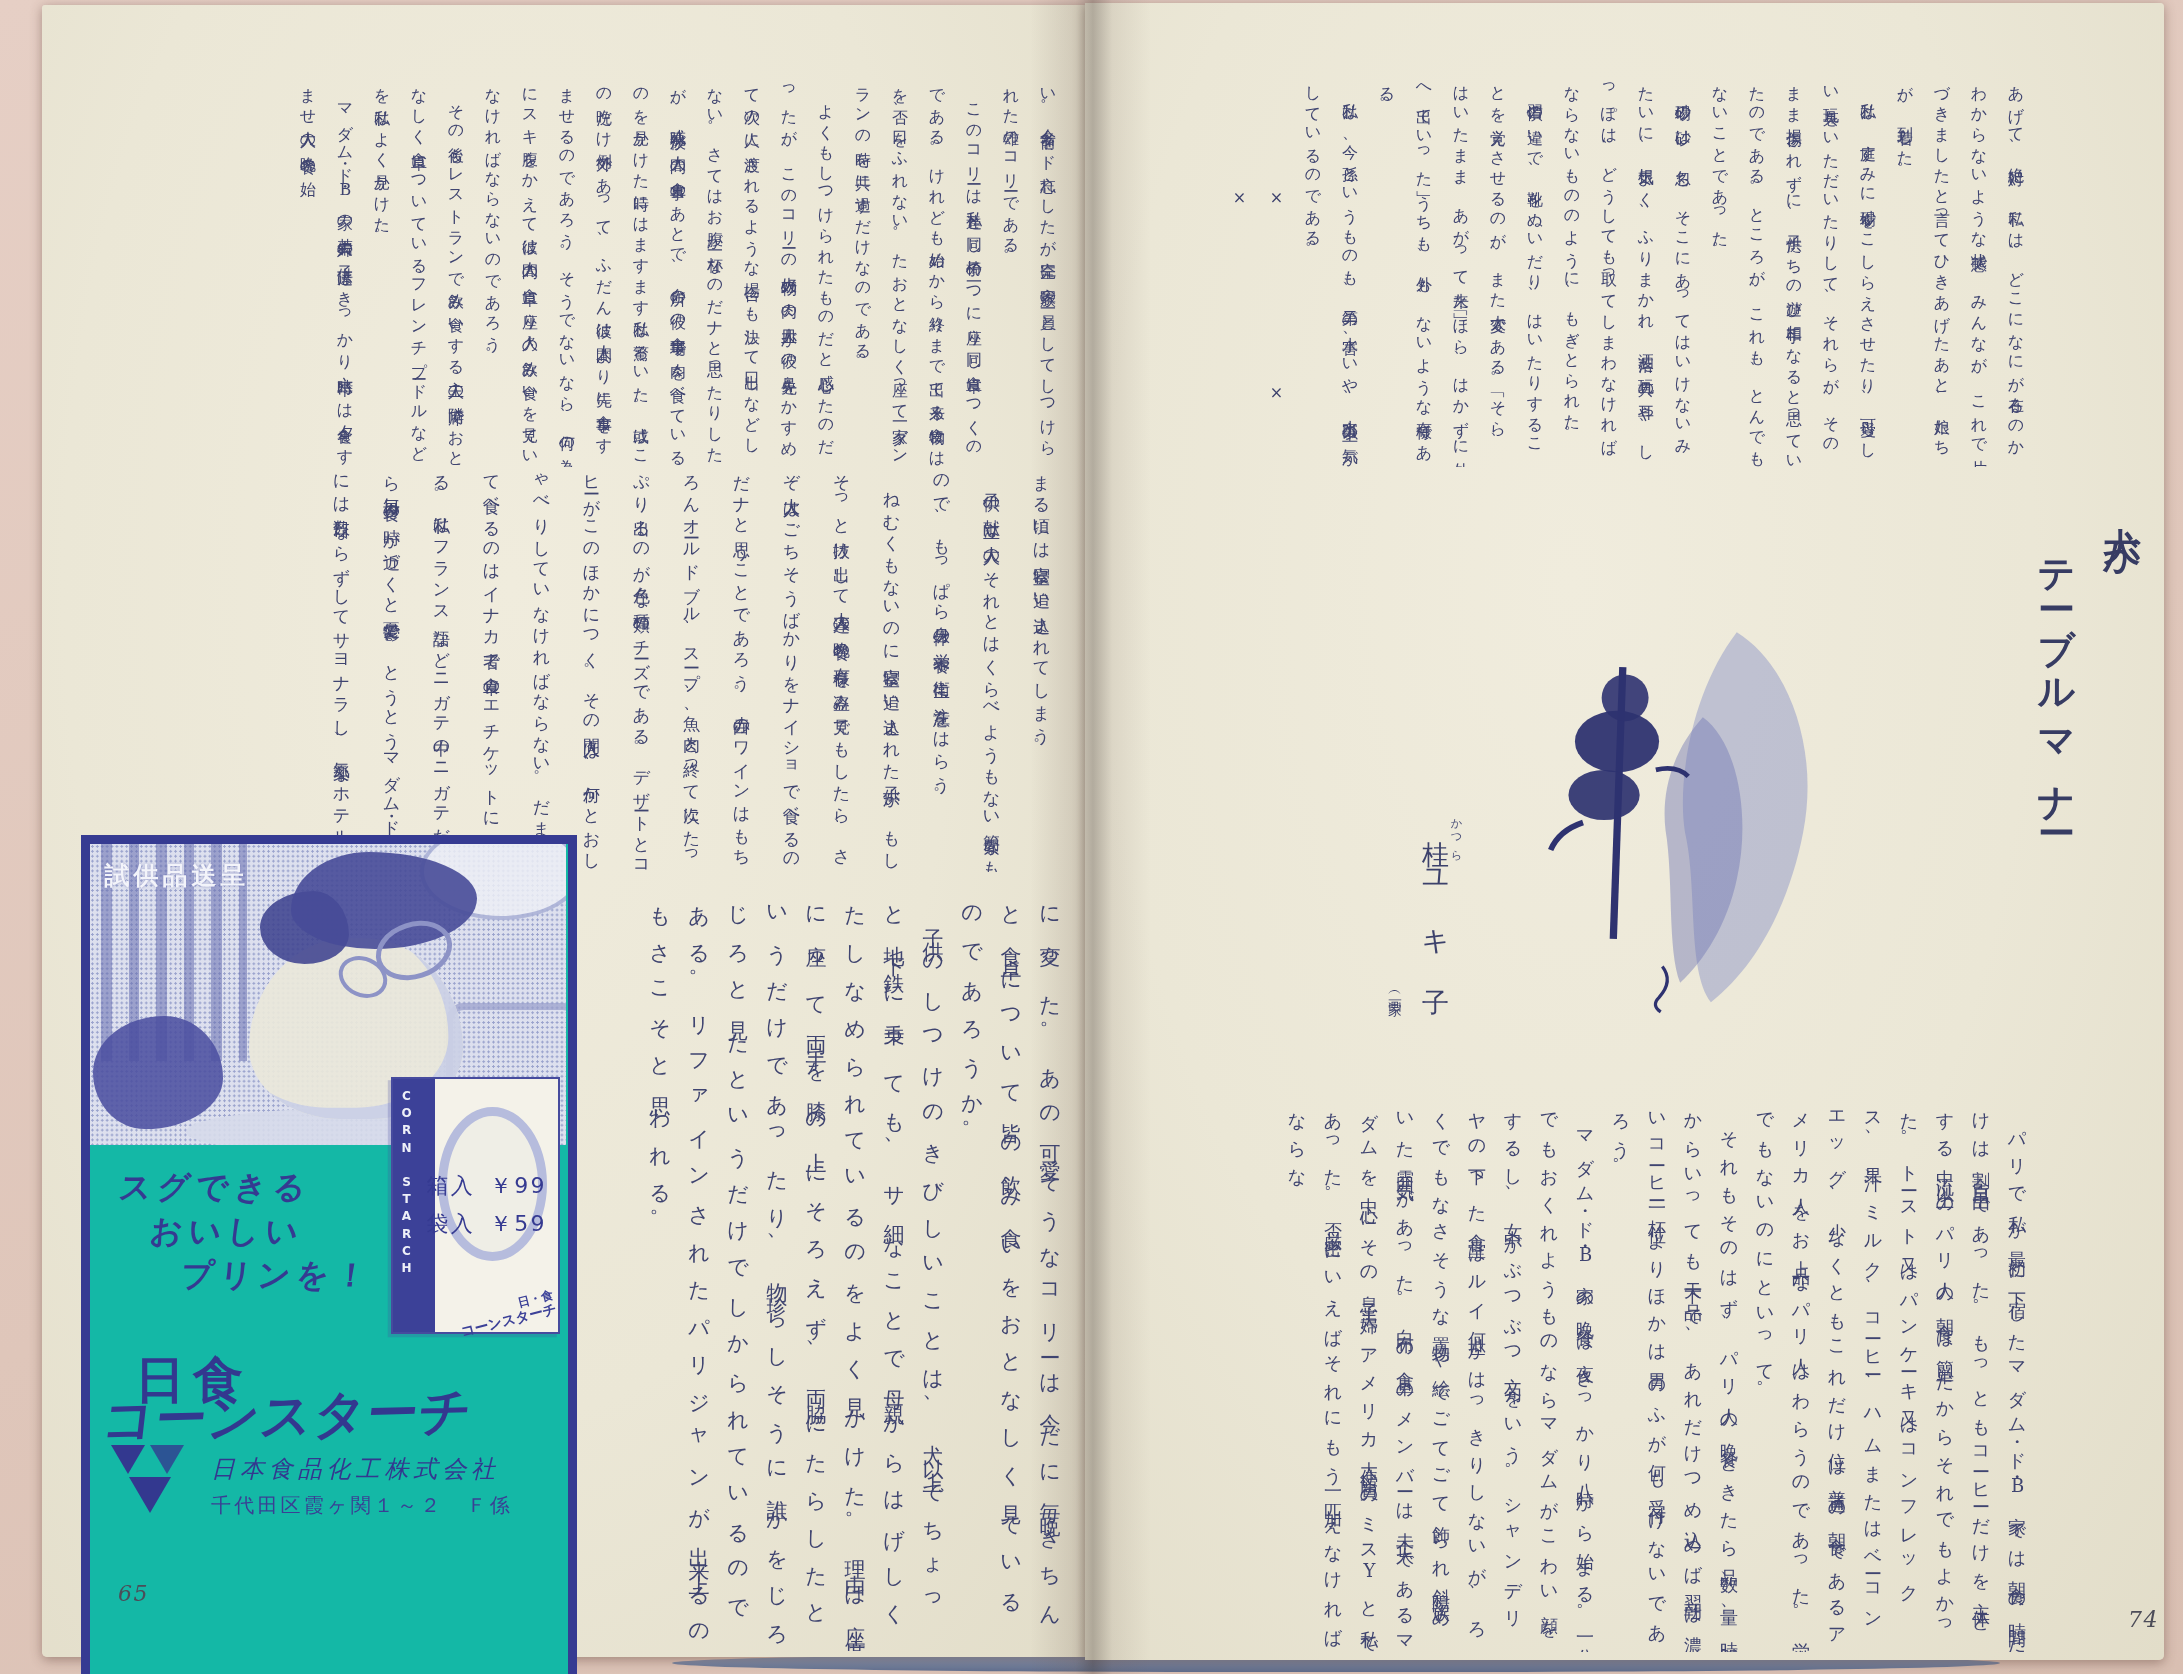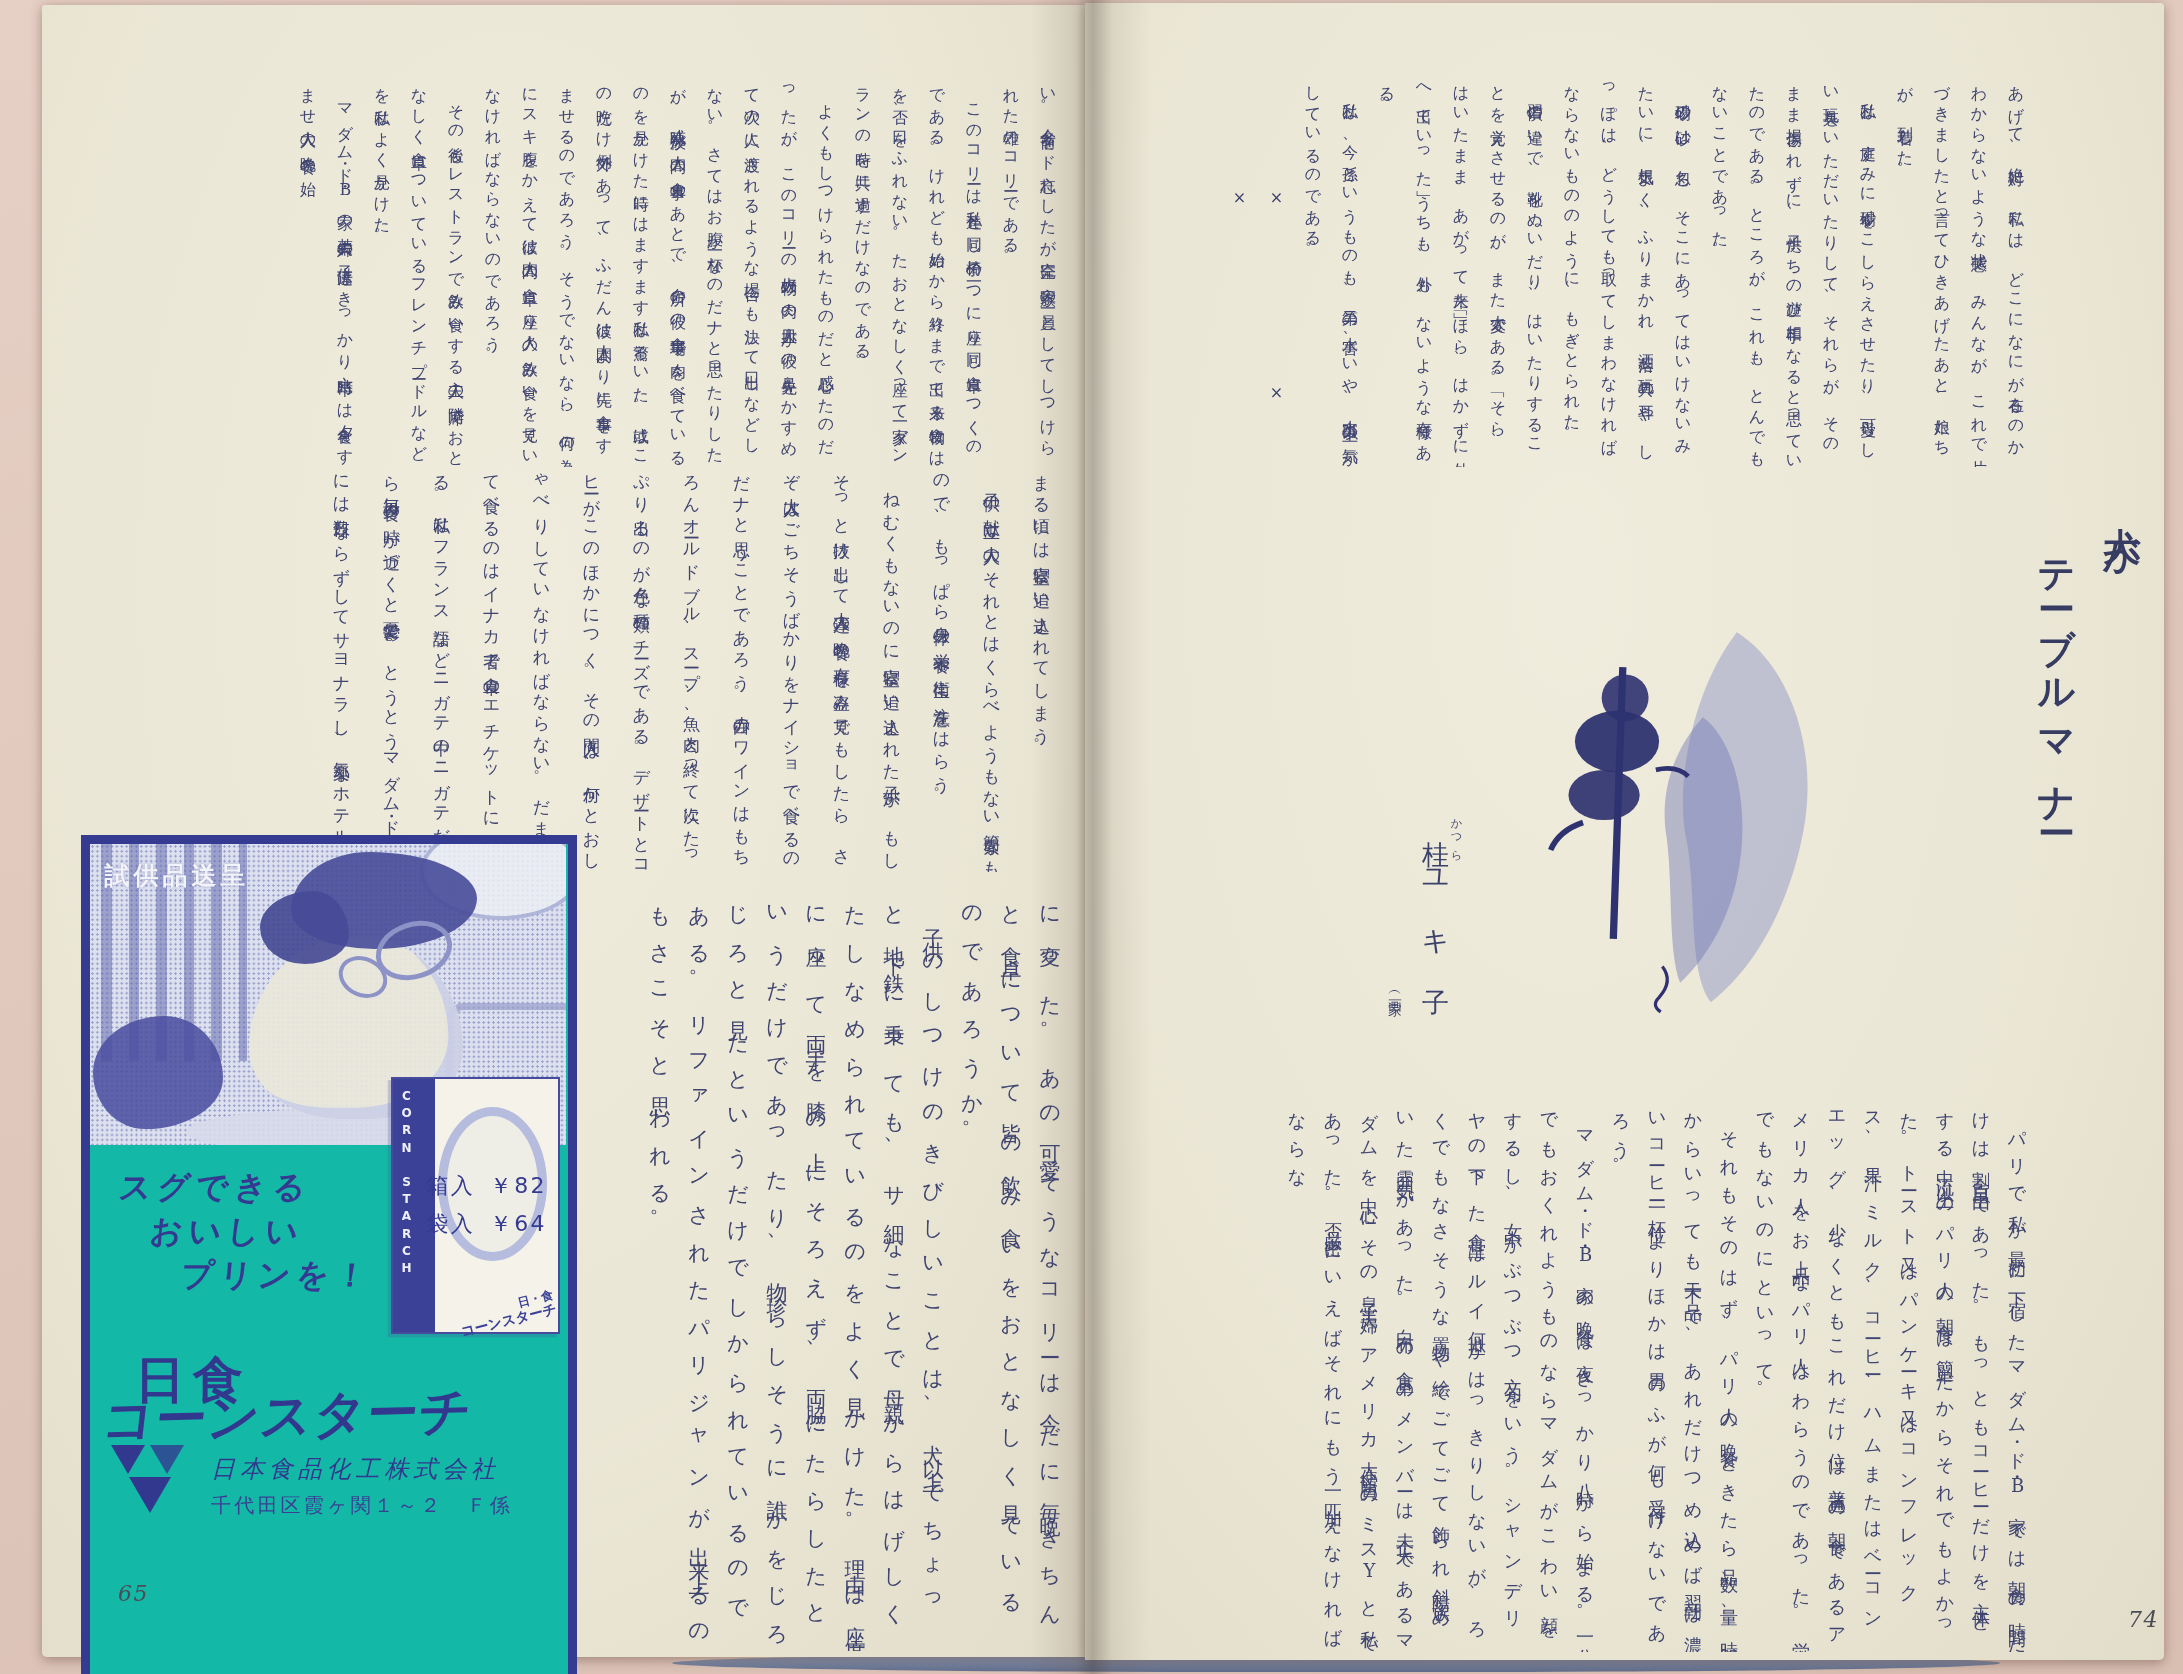--- a/index.html
+++ b/index.html
@@ -209,24 +209,24 @@
       <span class="c2">コーンスターチ</span>
     </div>
   </div>
 
   <div class="catch" id="catch1">スグできる</div>
   <div class="catch" id="catch2">おいしい</div>
   <div class="catch" id="catch3">プリンを！</div>
 
   <div id="prices">
     <div class="row">
-      <span>箱入</span><span class="pr">￥82</span>
+      <span>箱入</span><span class="pr">￥99</span>
     </div>
     <div class="row">
-      <span>袋入</span><span class="pr">￥64</span>
+      <span>袋入</span><span class="pr">￥59</span>
     </div>
   </div>
 
   <div id="brand">日食</div>
   <div id="product">コーンスターチ</div>
 
   <div id="logo">
     <span class="tri t1"></span>
     <span class="tri t2"></span>
     <span class="tri t3"></span>

